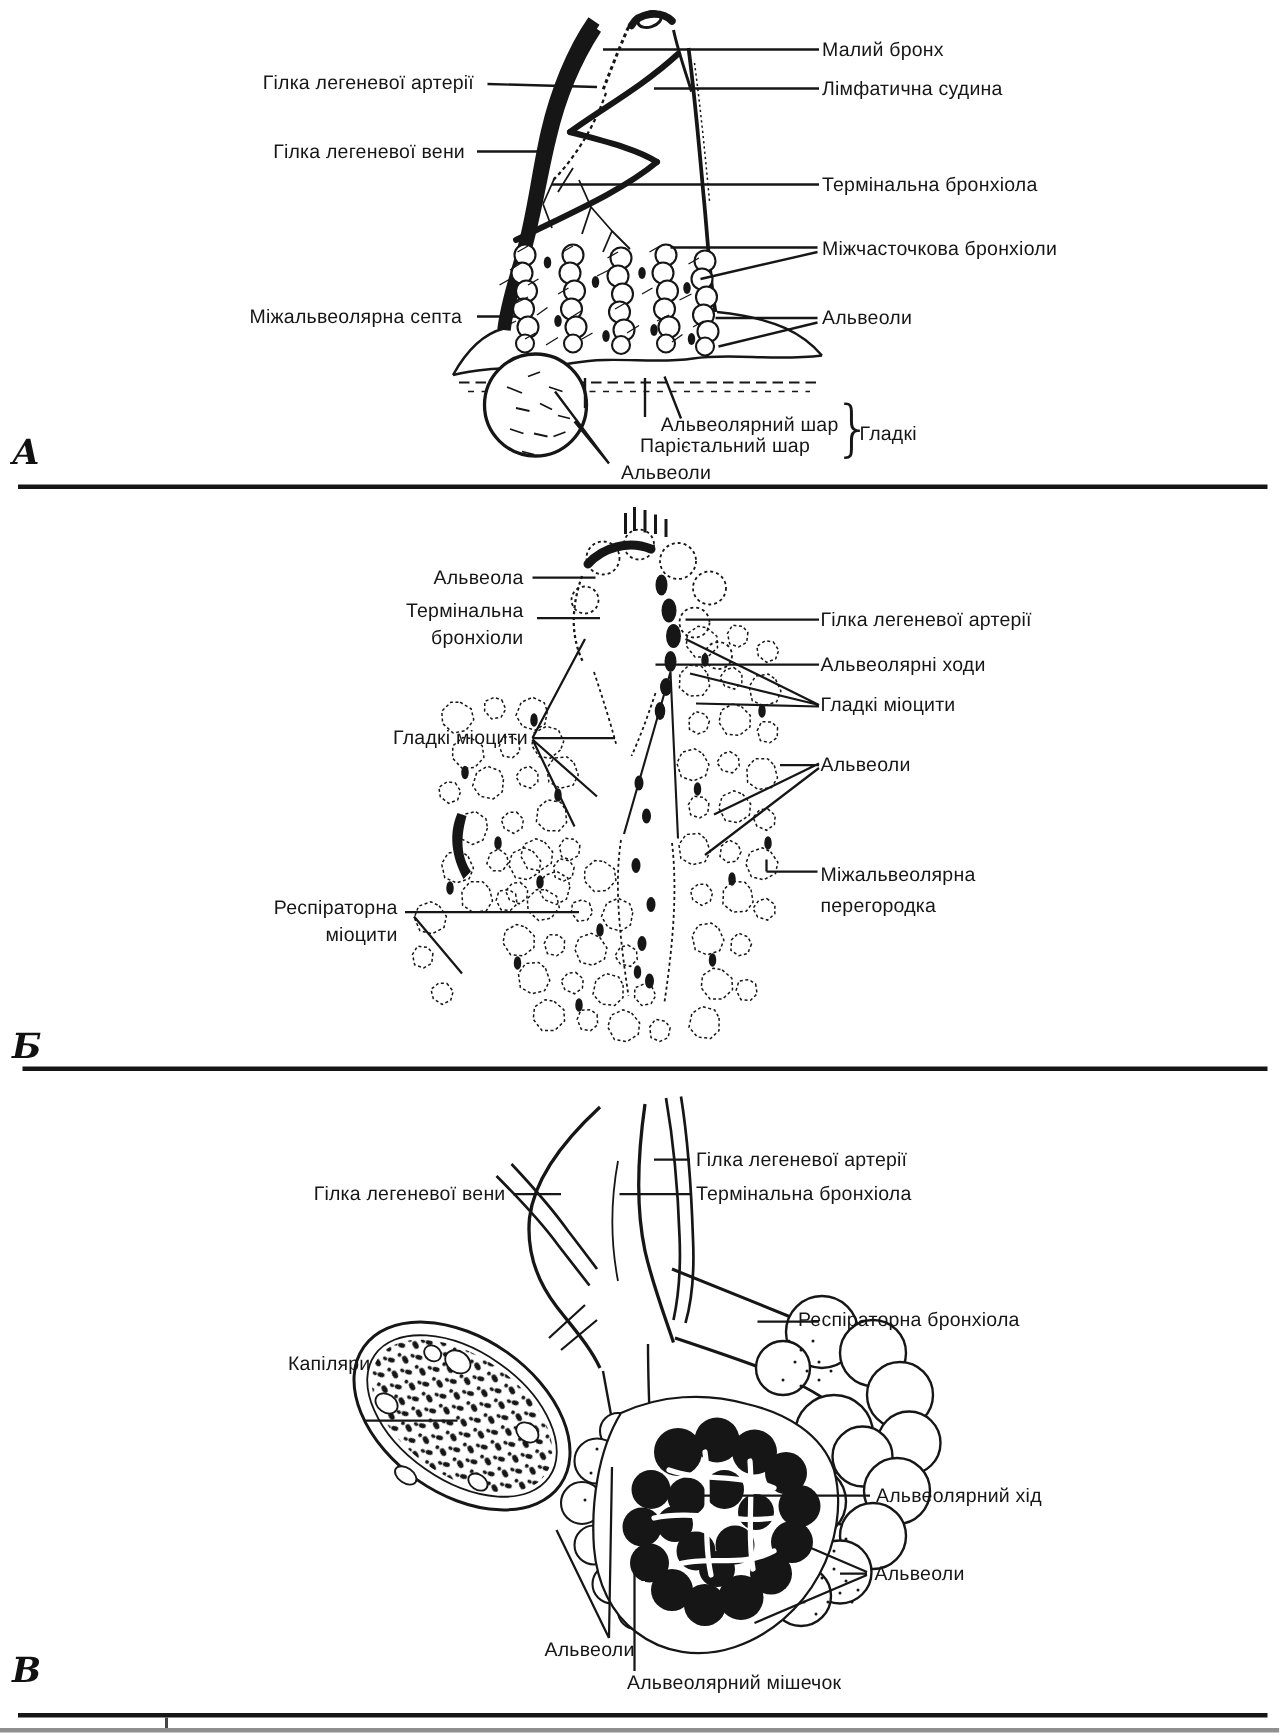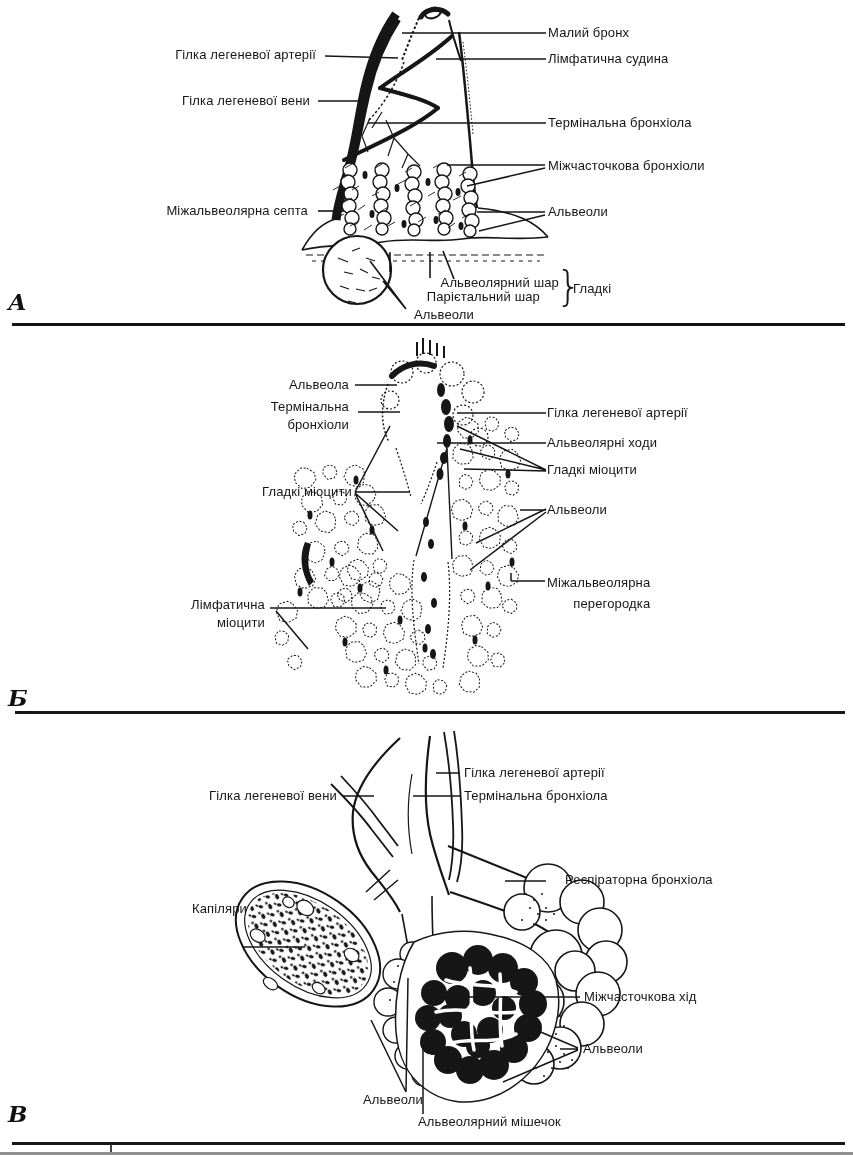--- a/index.html
+++ b/index.html
@@ -3,21 +3,21 @@
 <meta charset="utf-8">
 <style>
   html,body{margin:0;padding:0;background:#fff;}
   .page{position:relative;width:853px;height:1157px;background:#fff;overflow:hidden;
         font-family:"Liberation Sans",sans-serif;}
   svg{position:absolute;left:0;}
   .label{position:absolute;font-size:13px;line-height:16px;color:#161616;
          letter-spacing:.15px;white-space:nowrap;}
   .label.r{text-align:right;}
   .label.two{line-height:18px;}
-  .label.two21{line-height:21px;text-align:right;}
+  .label.two21{line-height:21px;}
   .plate{position:absolute;font-family:"DejaVu Serif",serif;font-style:italic;
          font-weight:bold;font-size:23px;color:#111;}
   .brace{position:absolute;font-family:"DejaVu Sans",sans-serif;font-weight:300;
          font-size:40px;line-height:40px;color:#161616;transform:scaleY(1.02);}
   .sep{position:absolute;background:#161616;height:3px;}
   .sepgray{position:absolute;background:#8f8f8f;height:3px;}
   .tick{position:absolute;background:#444;width:2px;height:7px;}
   
   .ln{stroke:#161616;fill:none;}
   .s09{stroke-width:.9}.s1{stroke-width:1}.s12{stroke-width:1.2}.s14{stroke-width:1.4}
@@ -444,40 +444,40 @@
   <div class="plate" style="left:8px;top:288px">А</div>
   <div class="sep" style="left:12px;top:323px;width:833px"></div>
 
   <div class="label r" style="right:504px;top:377px">Альвеола</div>
   <div class="label r two" style="right:504px;top:398px">
     <div>Термінальна</div>
     <div>бронхіоли</div>
   </div>
   <div class="label r" style="right:501px;top:484px">Гладкі міоцити</div>
   <div class="label r two" style="right:588px;top:596px">
-    <div>Лімфатична</div>
+    <div>Респіраторна</div>
     <div>міоцити</div>
   </div>
   <div class="label" style="left:547px;top:405px">Гілка легеневої артерії</div>
   <div class="label" style="left:547px;top:435px">Альвеолярні ходи</div>
   <div class="label" style="left:547px;top:462px">Гладкі міоцити</div>
   <div class="label" style="left:547px;top:502px">Альвеоли</div>
   <div class="label two21" style="left:547px;top:572px">
     <div>Міжальвеолярна</div>
     <div>перегородка</div>
   </div>
   <div class="plate" style="left:8px;top:684px">Б</div>
   <div class="sep" style="left:15px;top:711px;width:830px"></div>
 
   <div class="label" style="left:464px;top:765px">Гілка легеневої артерії</div>
   <div class="label r" style="right:516px;top:788px">Гілка легеневої вени</div>
   <div class="label" style="left:464px;top:788px">Термінальна бронхіола</div>
-  <div class="label" style="left:565px;top:872px">Респіраторна бронхіола</div>
+  <div class="label" style="left:532px;top:872px">Респіраторна бронхіола</div>
   <div class="label r" style="right:606px;top:901px">Капіляри</div>
-  <div class="label" style="left:584px;top:989px">Міжчасточкова хід</div>
+  <div class="label" style="left:584px;top:989px">Альвеолярний хід</div>
   <div class="label" style="left:583px;top:1041px">Альвеоли</div>
   <div class="label" style="left:363px;top:1092px">Альвеоли</div>
   <div class="label" style="left:418px;top:1114px">Альвеолярний мішечок</div>
   <div class="plate" style="left:8px;top:1100px">В</div>
   <div class="sep" style="left:12px;top:1142px;width:833px"></div>
   <div class="tick" style="left:110px;top:1145px"></div>
   <div class="sepgray" style="left:0;top:1152px;width:853px"></div>
 
 </div>
 

